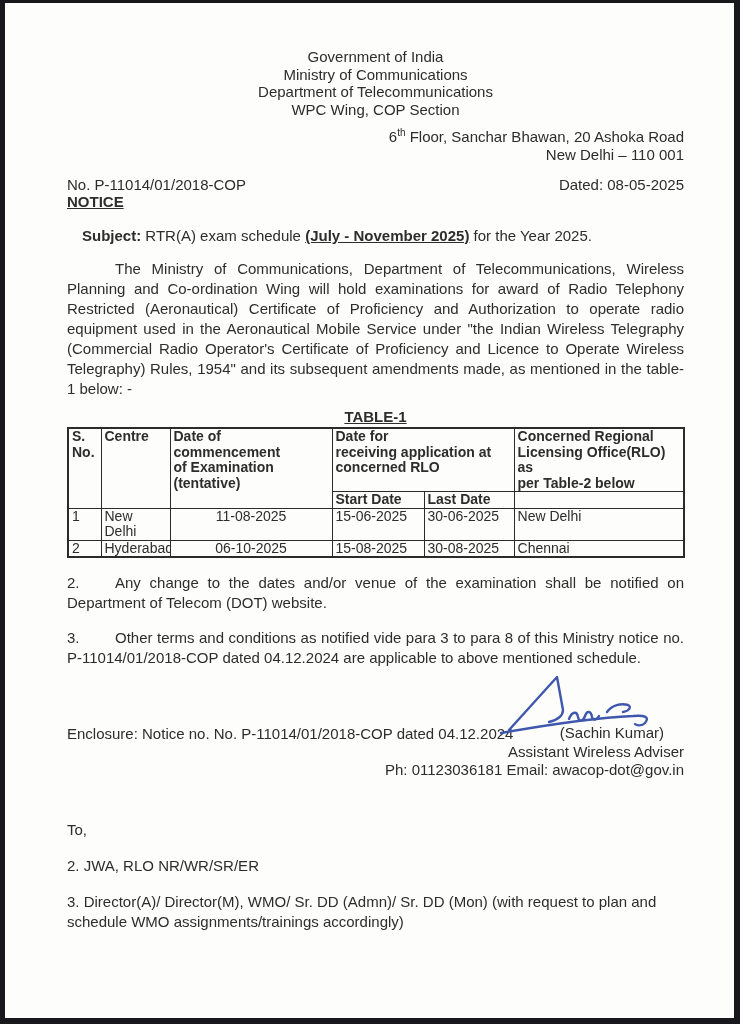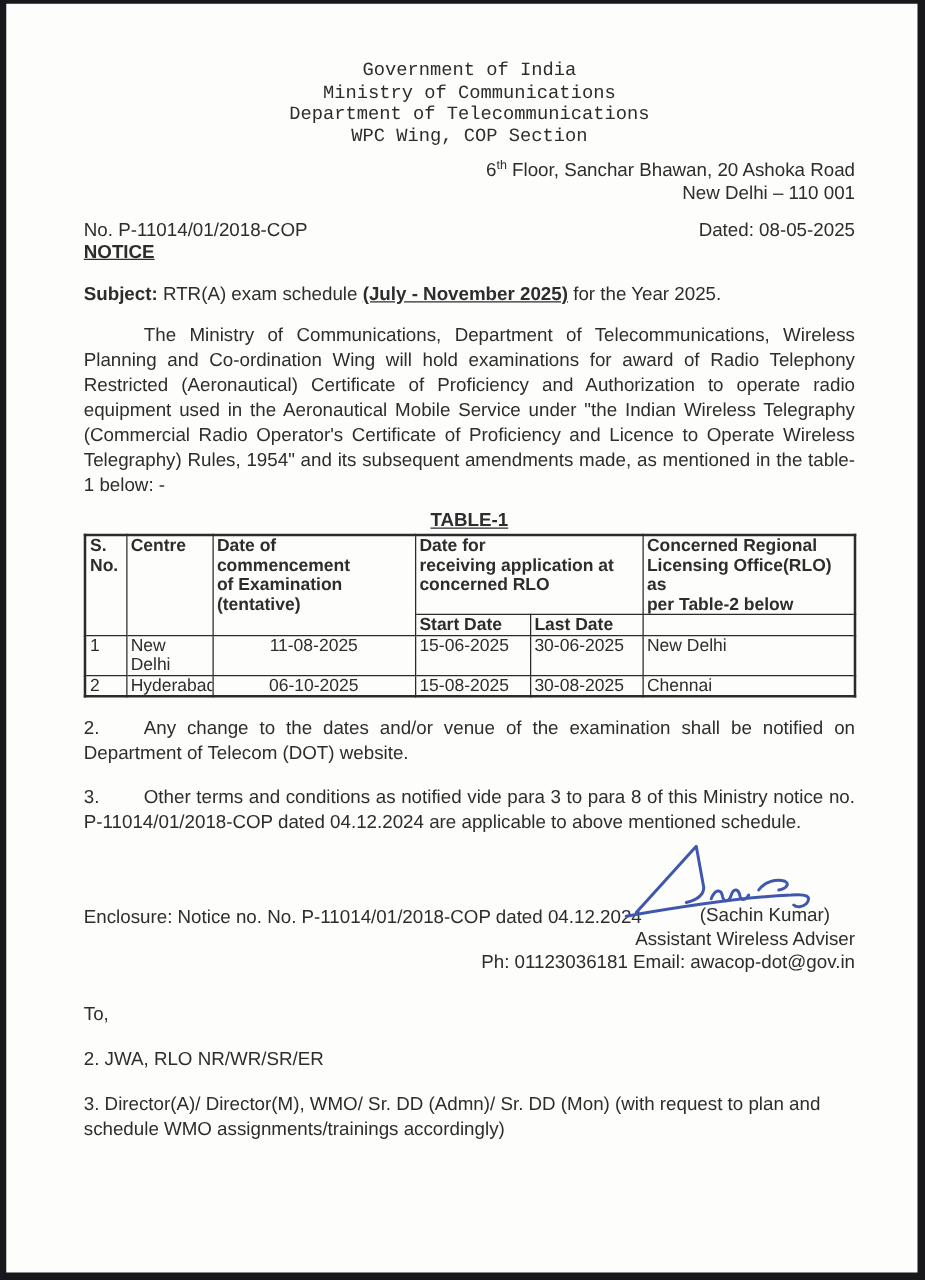--- a/index.html
+++ b/index.html
@@ -8,30 +8,30 @@
     width:740px; height:1024px; margin:0 auto; position:relative;
     background:#fdfdfc; color:#2d2d2d; overflow:hidden;
     border-top:3px solid #17171c; border-left:5px solid #17171c;
     border-right:6px solid #17171c; border-bottom:6px solid #17171c;
     font-family:"Liberation Sans","DejaVu Sans",sans-serif;
     font-size:15px;
   }
   .content { padding:45px 50px 0 62px; }
 
   .org-header { text-align:center; line-height:17.5px; }
-  .org-header div { white-space:nowrap;font-family:Liberation Mono, monospace; }
+  .org-header div { white-space:nowrap; }
 
   .address { text-align:right; margin-top:10px; line-height:17.5px; }
   sup { font-size:10px; vertical-align:super; line-height:0; }
 
   .ref-row { display:flex; justify-content:space-between; margin-top:13px; }
   .notice-title { text-align:left; font-weight:bold; text-decoration:underline; margin-top:0px; }
 
   .subject { margin-top:17px; }
-  .b { font-weight:bold; }
+  .b { font-weight:bold;margin-left:15px; }
   .bu { font-weight:bold; text-decoration:underline; }
   .i { font-style:italic; }
 
   .para { text-align:justify; line-height:20px; margin-top:15px; }
   .para1 { text-indent:48px; }
   .pnum { display:inline-block; width:48px; text-indent:0; }
 
   .table-caption { text-align:center; font-weight:bold; text-decoration:underline; margin-top:9px; margin-bottom:2px; }
   table.t1 { width:100%; border-collapse:collapse; table-layout:fixed; border:2px solid #2b2b2b; }
   table.t1 th, table.t1 td {
@@ -42,21 +42,21 @@
   table.t1 th { font-weight:bold; }
   .c-center { text-align:center !important; }
   .rlo-empty { border-top:1.5px solid #2b2b2b; }
 
   .sig-section { position:relative; height:118px; margin-top:16px; }
   .enclosure { position:absolute; left:0; top:41px; }
   .sig-block { position:absolute; right:0; top:-14px; width:300px; text-align:right; line-height:18.5px; }
   .sig-svg { display:block; margin:0 14px 0 auto; }
   .sig-name { padding-right:20px; margin-top:-12px; }
 
-  .to-block { line-height:20px; }
+  .to-block { margin-top:18px; line-height:20px; }
   .to-item { margin-top:16px; text-align:left; }
   .to-item.first { margin-top:0; }
 </style>
 </head>
 <body>
 
 <div class="page">
   <div class="content">
 
     <div class="org-header">

